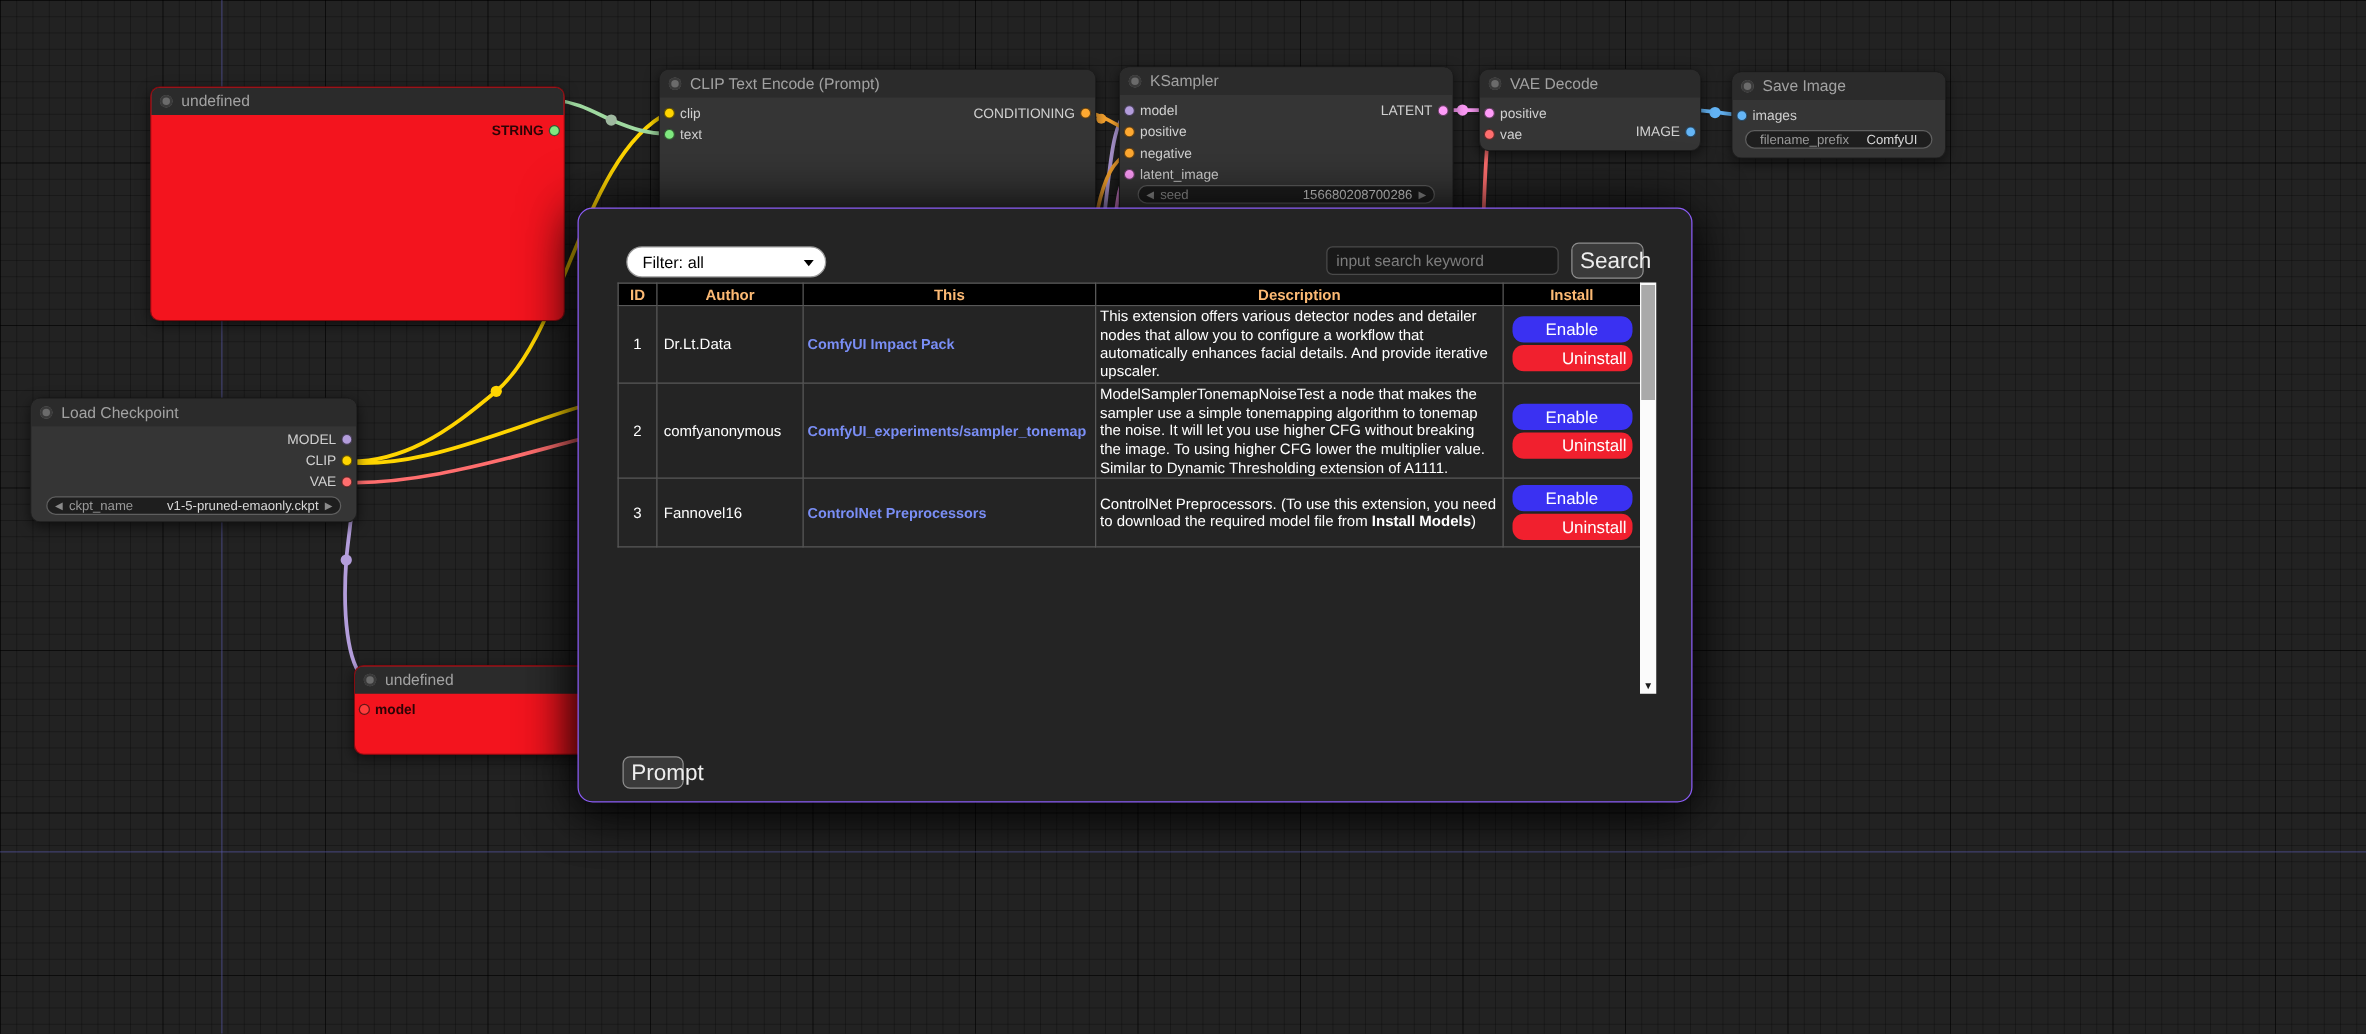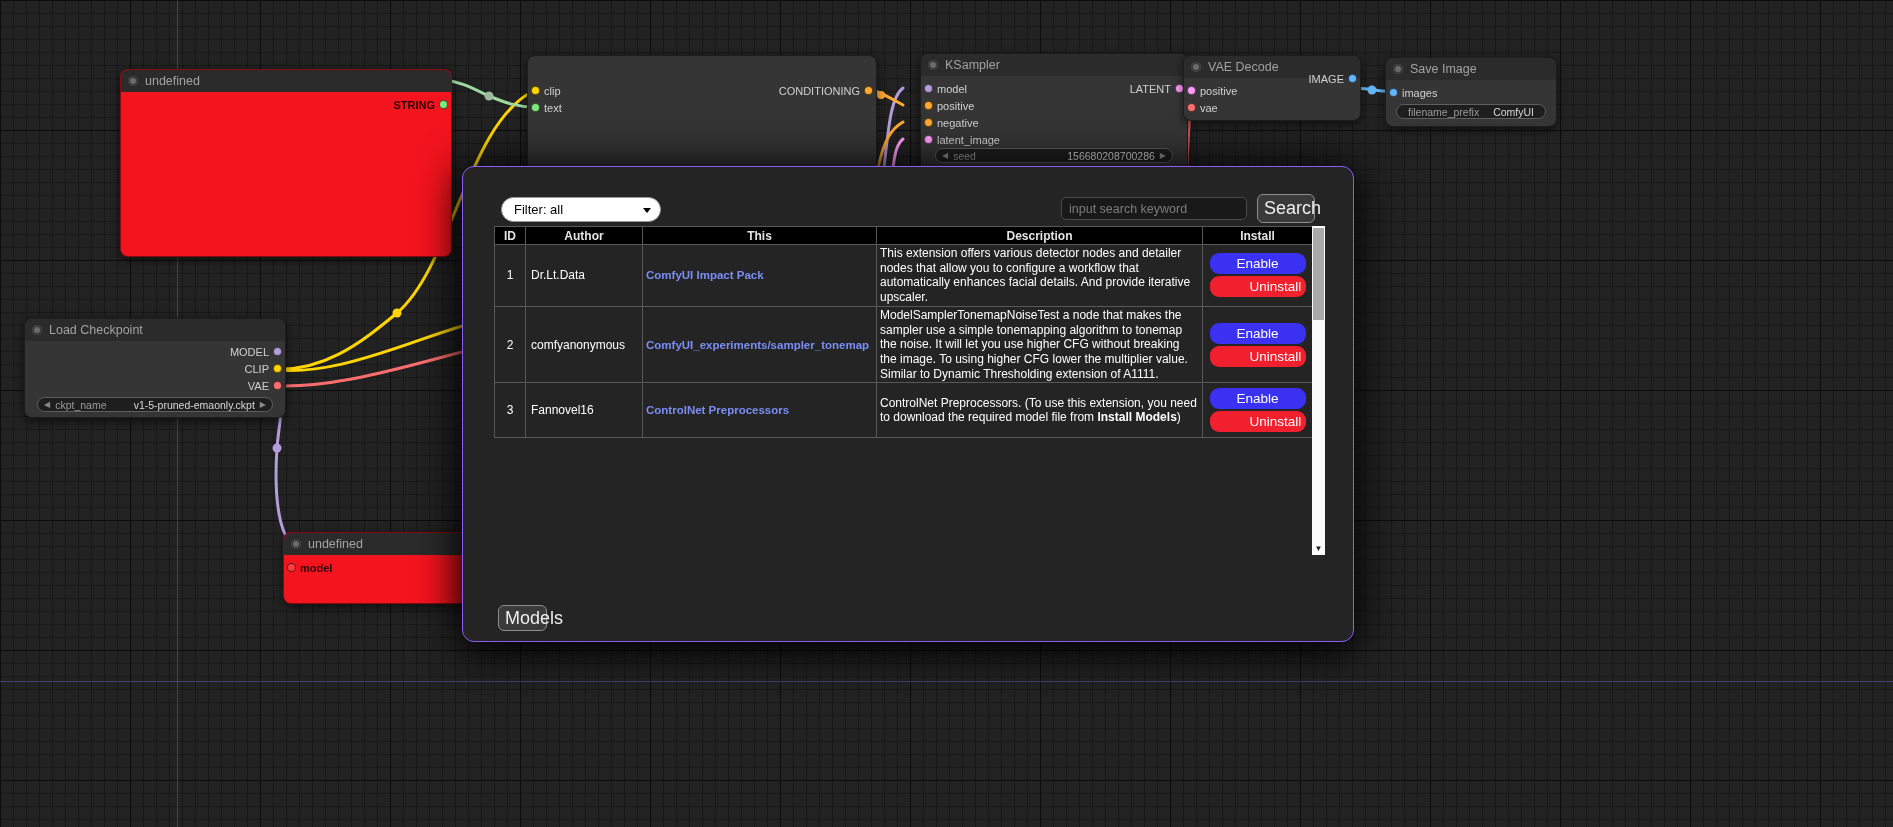--- a/index.html
+++ b/index.html
@@ -53,21 +53,21 @@
   .search-input{position:absolute;left:598px;top:30px;width:186px;height:23px;background:#191919;
                 border:1px solid #4a4a4a;border-radius:5px;color:#bbb;font-size:12.5px;padding:0 7px;
                 box-sizing:border-box;font-family:"Liberation Sans",sans-serif;}
   .search-input::placeholder{color:#7d7d7d;}
   .btn-plain{background:#3a3a3a;border:1px solid #8d8d8d;border-radius:6px;color:#eee;font-size:18px;
              font-family:"Liberation Sans",sans-serif;cursor:pointer;}
   .search-btn{position:absolute;left:794px;top:27px;width:58px;height:29px;}
   .close-btn{position:absolute;left:35px;top:438px;width:49px;height:26px;}
 
   table.ext{position:absolute;left:31px;top:59px;width:818px;border-collapse:collapse;table-layout:fixed;}
-  table.ext th{background:#000;color:#e5e5e5;font-size:12px;font-weight:bold;height:17px;
+  table.ext th{background:#000;color:#fdba74;font-size:12px;font-weight:bold;height:17px;
                border:1px solid #585858;padding:0;}
   table.ext td{border:1px solid #585858;color:#fff;font-size:12px;vertical-align:middle;}
   td.cell-id{text-align:center;}
   td.cell-author{padding:0 5px;}
   td.cell-name{padding:0 3px;}
   td.cell-name a{color:#7a8ef5;font-weight:bold;font-size:11.5px;text-decoration:none;cursor:pointer;}
   td.cell-desc{padding:1px 3px;line-height:14.7px;vertical-align:top;}
   td.cell-install{text-align:center;padding:3px 0;}
   .row-btn{display:block;margin:2px auto;width:96px;height:21px;border-radius:9px;color:#fff;
            font-size:13.5px;line-height:19px;border:none;cursor:pointer;font-family:"Liberation Sans",sans-serif;}
@@ -111,35 +111,39 @@
     <span class="tdot"></span>
     <span>undefined</span>
   </div>
   <div class="slot out" style="top:28px;">
     <span>STRING</span>
     <span class="dot" style="background:#7fe97f;"></span>
   </div>
 </div>
 
 <div class="node" style="left:527px;top:55px;width:350px;height:120px;">
+  <div class="node-title">
+    <span class="tdot"></span>
+    <span>CLIP Text Encode (Prompt)</span>
+  </div>
   <div class="slot in" style="top:28px;">
     <span class="dot" style="background:#ffd500;"></span>
     <span>clip</span>
   </div>
   <div class="slot in" style="top:45px;">
     <span class="dot" style="background:#7fe97f;"></span>
     <span>text</span>
   </div>
   <div class="slot out" style="top:28px;">
     <span>CONDITIONING</span>
     <span class="dot" style="background:#ffa931;"></span>
   </div>
 </div>
 
-<div class="node" style="left:920px;top:53px;width:268px;height:120px;">
+<div class="node" style="left:895px;top:53px;width:268px;height:120px;">
   <div class="node-title">
     <span class="tdot"></span>
     <span>KSampler</span>
   </div>
   <div class="slot in" style="top:28px;">
     <span class="dot" style="background:#b39ddb;"></span>
     <span>model</span>
   </div>
   <div class="slot in" style="top:45px;">
     <span class="dot" style="background:#ffa931;"></span>
@@ -172,21 +176,21 @@
     <span>VAE Decode</span>
   </div>
   <div class="slot in" style="top:28px;">
     <span class="dot" style="background:#ff9cf9;"></span>
     <span>positive</span>
   </div>
   <div class="slot in" style="top:45px;">
     <span class="dot" style="background:#ff6e6e;"></span>
     <span>vae</span>
   </div>
-  <div class="slot out" style="top:16px;padding-left:17px;">
+  <div class="slot out" style="top:43px;padding-left:17px;">
     <span>IMAGE</span>
     <span class="dot" style="background:#64b5f6;"></span>
   </div>
 </div>
 
 <div class="node" style="left:1385px;top:57px;width:172px;height:70px;">
   <div class="node-title">
     <span class="tdot"></span>
     <span>Save Image</span>
   </div>
@@ -295,14 +299,14 @@
           </td>
         </tr>
       </tbody>
   </table>
 
   <div class="scrollbar">
     <div class="sb-thumb"></div>
     <div class="sb-down">▼</div>
   </div>
 
-  <button class="btn-plain close-btn">Models</button>
+  <button class="btn-plain close-btn">Prompt</button>
 </div>
 
 </body></html>

